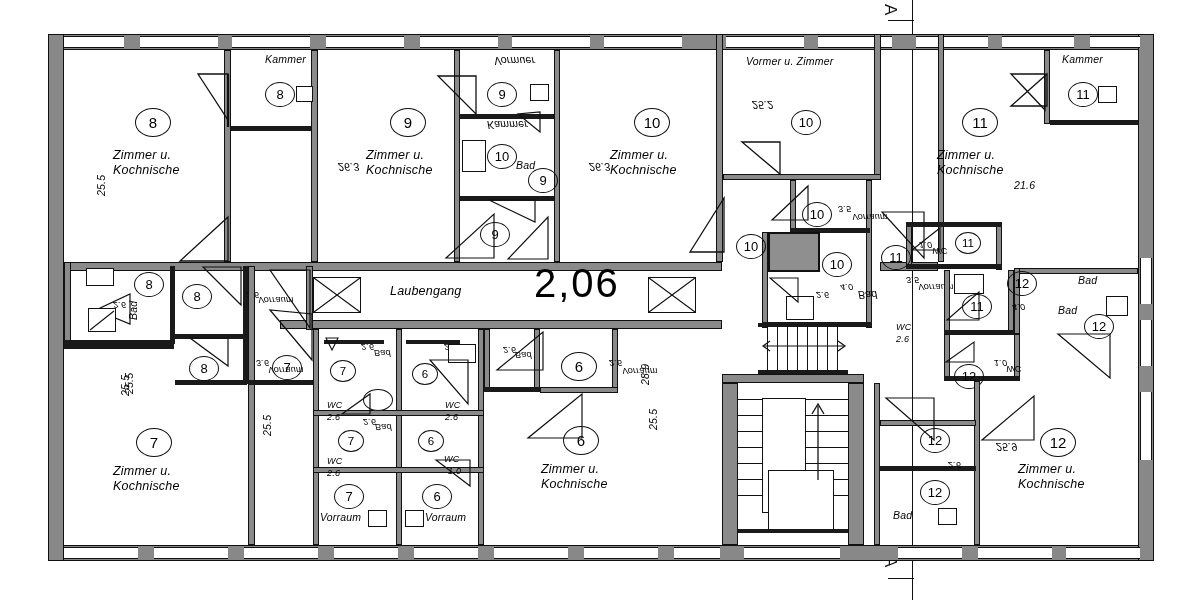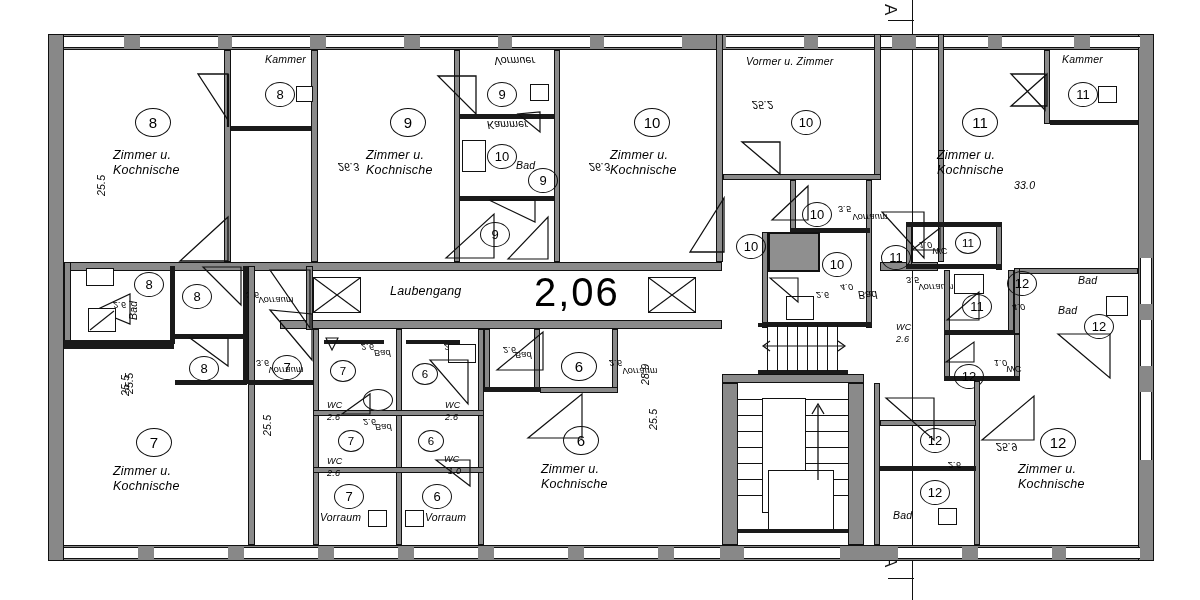--- a/index.html
+++ b/index.html
@@ -323,21 +323,21 @@
 
   <div class="num n2" style="left:736px;top:234px;">10</div>
 
   <div class="iwall2" style="left:938px;top:34px;width:6px;height:228px;"></div>
   <div class="iwall2" style="left:1044px;top:50px;width:6px;height:74px;"></div>
   <div class="iwall" style="left:1050px;top:120px;width:88px;height:5px;"></div>
 
   <div class="num n1" style="left:962px;top:108px;">11</div>
   <div class="lbl rm" style="left:937px;top:148px;">Zimmer u.</div>
   <div class="lbl rm" style="left:937px;top:163px;">Kochnische</div>
-  <div class="lbl sm" style="left:1014px;top:180px;">33.0</div>
+  <div class="lbl sm" style="left:1014px;top:180px;">21.6</div>
   <div class="lbl sm" style="left:1062px;top:54px;">Kammer</div>
   <div class="num n2" style="left:1068px;top:82px;">11</div>
   <div class="box" style="left:1098px;top:86px;width:19px;height:17px;"></div>
   <svg class="door" style="left:1009px;top:72px;width:44px;height:52px;">
     <path d="M2,2 L36,2 L36,38 Z" stroke-width="1.3"></path>
     <path d="M2,34 L38,34 L38,2 Z" stroke-width="1.3"></path>
   </svg>
 
   <div class="iwall2" style="left:906px;top:224px;width:6px;height:42px;"></div>
   <div class="iwall2" style="left:996px;top:224px;width:6px;height:46px;"></div>
@@ -456,18 +456,18 @@
         <line x1="46" y1="0" x2="0" y2="34" stroke-width="1.1"></line>
     </svg>
   </div>
   <div class="xbox" style="left:648px;top:277px;width:48px;height:36px;">
     <svg class="door" style="left:0;top:0;width:46px;height:34px;">
       <line x1="0" y1="0" x2="46" y2="34" stroke-width="1.1"></line>
         <line x1="46" y1="0" x2="0" y2="34" stroke-width="1.1"></line>
     </svg>
   </div>
   <div class="lbl rm" style="left:390px;top:284px;">Laubengang</div>
-  <div class="level" style="left:534px;top:270px;">2,06</div>
+  <div class="level" style="left:534px;top:261px;">2,06</div>
 
   <div class="iwall" style="left:64px;top:344px;width:110px;height:5px;"></div>
   <div class="lbl sm rot90" style="left:120px;top:396px;">25.5</div>
 
 </div>
 
 </body></html>

